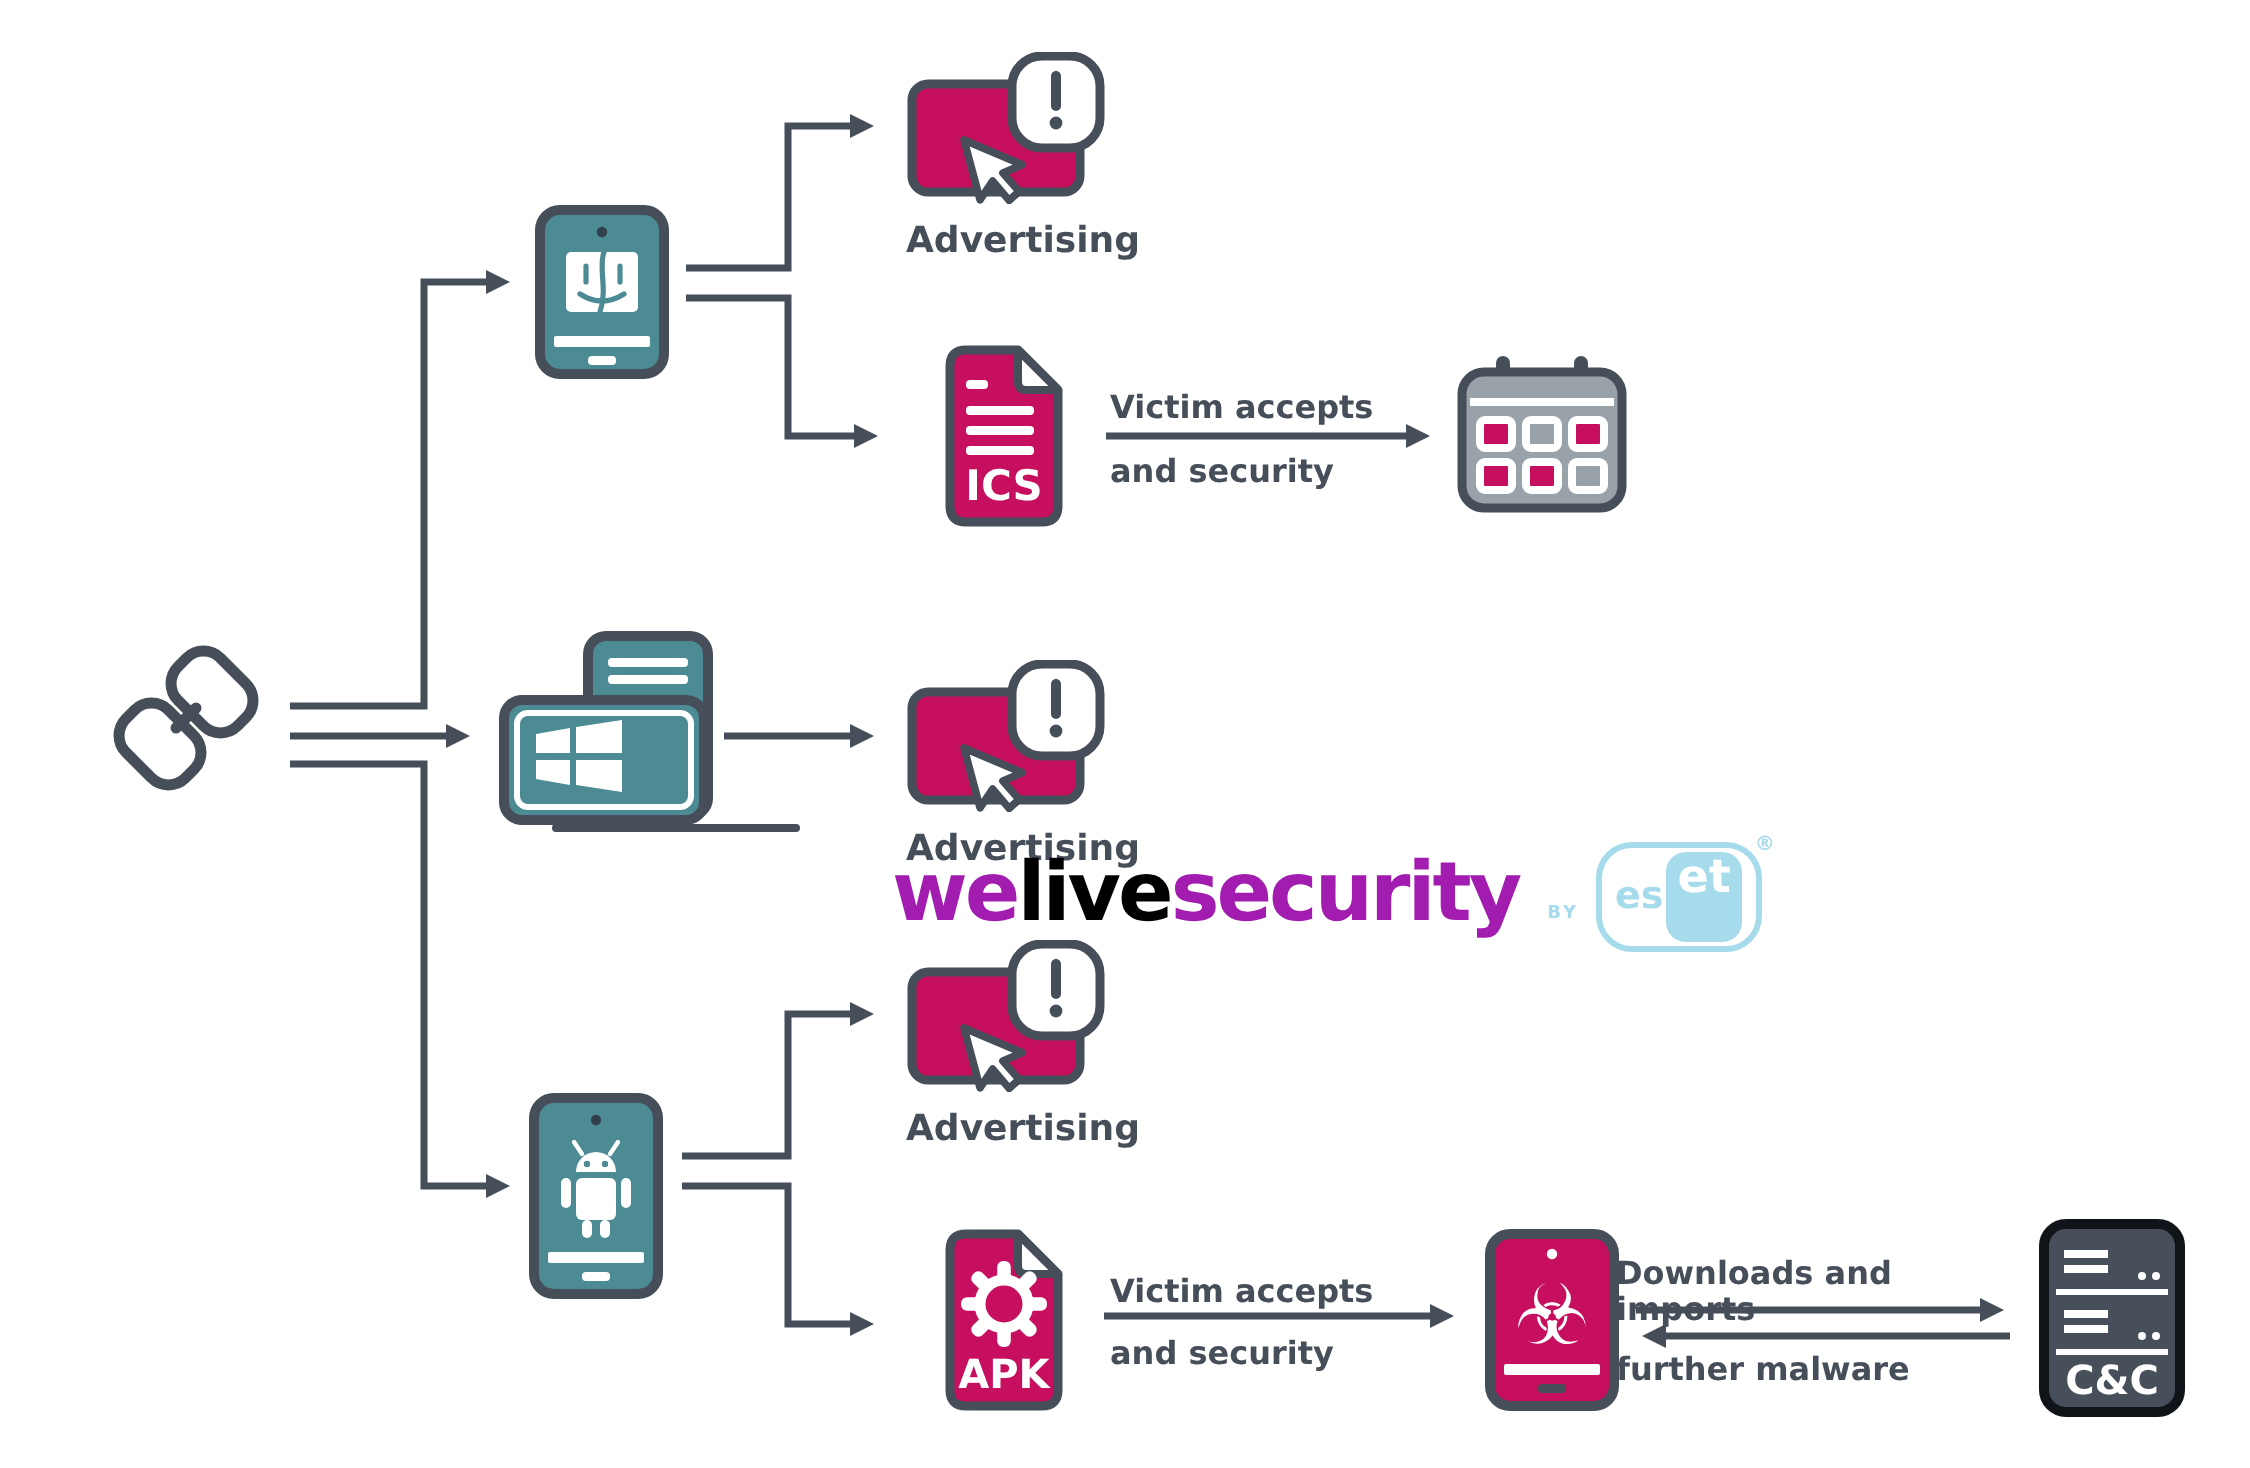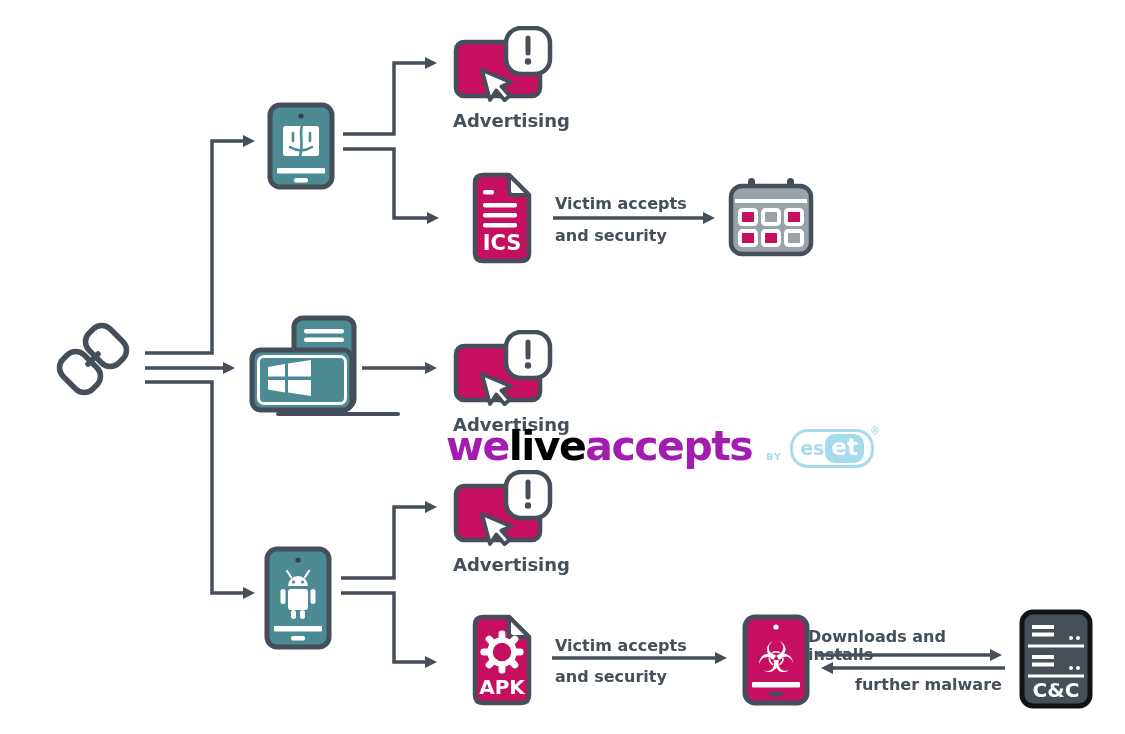--- a/index.html
+++ b/index.html
@@ -14,21 +14,21 @@
   
   .logo{position:absolute;left:446px;top:421px;display:flex;align-items:center;height:50px;}
   .logo .word{font-size:41px;font-weight:bold;letter-spacing:-1.5px;line-height:1;white-space:nowrap;}
   .logo .we,.logo .security{color:#a21caf;}
   .logo .live{color:#000000;}
   .logo .by{color:#a6dbec;font-size:9px;font-weight:bold;letter-spacing:1.5px;margin:22px 8px 0 14px;}
   .eset{position:relative;display:flex;align-items:center;border:3px solid #a6dbec;border-radius:18px;
         padding:2px 7px;margin-top:4px;}
   .eset .es{color:#a6dbec;font-size:19px;font-weight:bold;line-height:1;}
   .eset .et{background:#a6dbec;color:#fff;font-size:23px;font-weight:bold;line-height:1;
-            border-radius:10px;padding:2px 6px 4px 6px;margin-left:1px;}
+            border-radius:10px;padding:2px 6px 20px 6px;margin-left:1px;}
   .eset .reg{position:absolute;top:-7px;right:-9px;color:#a6dbec;font-size:10px;font-weight:bold;}
 </style>
 </head>
 <body>
 
 <div class="canvas">
 
   <svg class="connectors" width="1125" height="734" viewBox="0 0 1125 734">
     <defs>
       <marker id="ah" markerUnits="userSpaceOnUse" markerWidth="12" markerHeight="12" refX="3" refY="6" orient="auto">
@@ -174,21 +174,21 @@
       <rect x="12" y="34" width="16" height="14" rx="2.5" fill="#c60f5e"></rect>
       <rect x="35" y="34" width="16" height="14" rx="2.5" fill="#9aa2a9"></rect>
       <rect x="58" y="34" width="16" height="14" rx="2.5" fill="#c60f5e"></rect>
       <rect x="12" y="55" width="16" height="14" rx="2.5" fill="#c60f5e"></rect>
       <rect x="35" y="55" width="16" height="14" rx="2.5" fill="#c60f5e"></rect>
       <rect x="58" y="55" width="16" height="14" rx="2.5" fill="#9aa2a9"></rect>
     </g>
   </svg>
 
   <div class="logo">
-    <span class="word"><span class="we">we</span><span class="live">live</span><span class="security">accepts</span></span>
+    <span class="word"><span class="we">we</span><span class="live">live</span><span class="security">security</span></span>
     <span class="by">BY</span>
     <span class="eset">
       <span class="es">es</span>
       <span class="et">et</span>
       <span class="reg">®</span>
     </span>
   </div>
 
   <svg class="abs" style="left:468px;top:612px;" width="68" height="96" viewBox="0 0 68 96">
     <path d="M7,13 Q7,5 15,5 H41 L61,25 V83 Q61,91 53,91 H15 Q7,91 7,83 Z" fill="#c60f5e" stroke="#454e59" stroke-width="4.5" stroke-linejoin="round"></path>
@@ -213,22 +213,22 @@
   <div class="cap" style="left:555px;top:668px;width:162px;">and security</div>
 
   <svg class="abs" style="left:742px;top:614px;" width="68" height="92" viewBox="0 0 68 92">
     <rect x="3" y="3" width="62" height="86" rx="10" fill="#c60f5e" stroke="#454e59" stroke-width="5"></rect>
     <circle cx="34" cy="13" r="2.6" fill="#fff"></circle>
     <text x="34" y="58" text-anchor="middle" fill="#fff" font-size="42" font-family="DejaVu Sans, sans-serif">☣</text>
     <rect x="10" y="68" width="48" height="5.5" rx="1" fill="#fff"></rect>
     <rect x="27" y="78" width="14" height="4.5" rx="2" fill="#454e59"></rect>
   </svg>
 
-  <div class="cap" style="left:808px;top:628px;width:205px;">Downloads and installs</div>
-  <div class="cap" style="left:855px;top:676px;width:205px;">further malware</div>
+  <div class="cap" style="left:808px;top:628px;width:205px;">Downloads and imports</div>
+  <div class="cap" style="left:808px;top:676px;width:205px;">further malware</div>
 
   <svg class="abs" style="left:1018px;top:608px;" width="76" height="102" viewBox="0 0 76 102">
     <rect x="4" y="4" width="68" height="94" rx="11" fill="#474f5a" stroke="#101317" stroke-width="5"></rect>
     <rect x="14" y="17" width="22" height="4" fill="#fff"></rect>
     <rect x="14" y="24.5" width="22" height="4" fill="#fff"></rect>
     <circle cx="53" cy="30" r="2" fill="#fff"></circle>
       <circle cx="60" cy="30" r="2" fill="#fff"></circle>
     <path d="M10,38 H66" stroke="#fff" stroke-width="3"></path>
     <rect x="14" y="47" width="22" height="4" fill="#fff"></rect>
     <rect x="14" y="54.5" width="22" height="4" fill="#fff"></rect>

